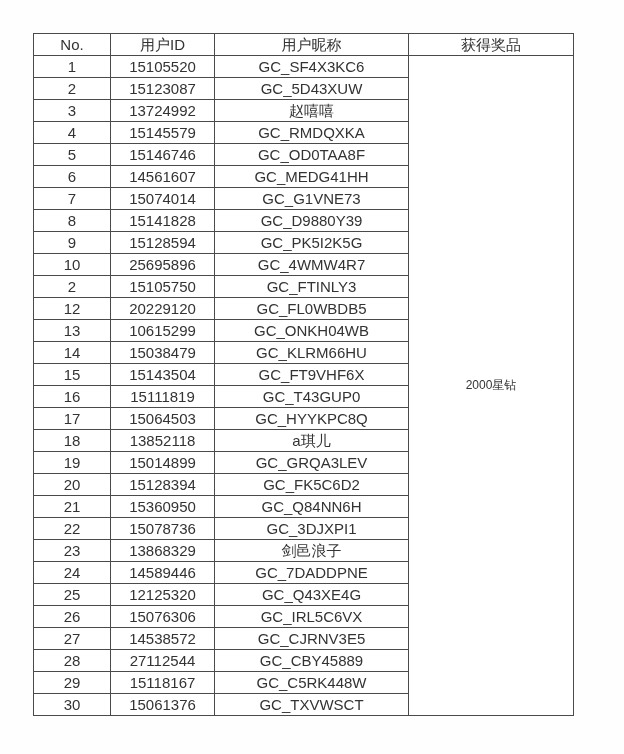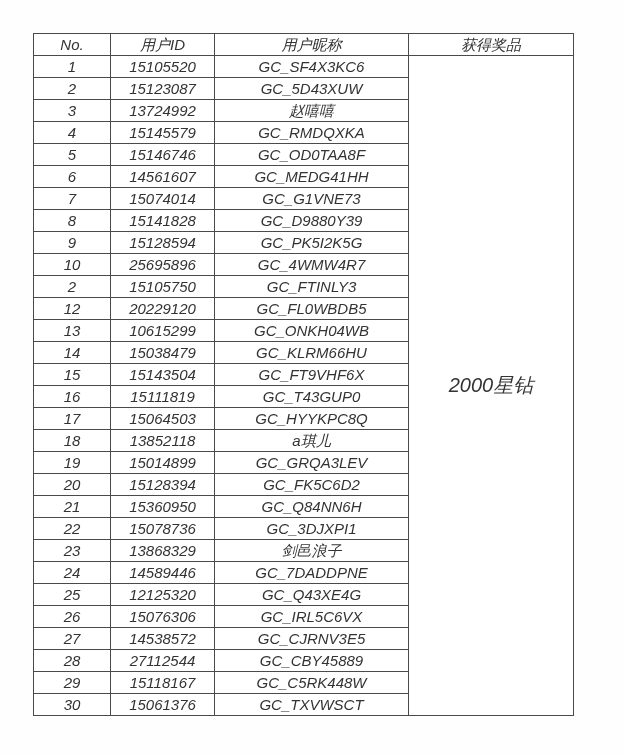--- a/index.html
+++ b/index.html
@@ -15,21 +15,20 @@
     font-family: "Liberation Sans", sans-serif;
     overflow: hidden;
   }
   table.winners-table {
     position: absolute;
     left: 33px;
     top: 33px;
     border-collapse: collapse;
     table-layout: fixed;
     background: #ffffff;
-    font-style: italic;
   }
   .winners-table th,
   .winners-table td {
     border: 1px solid #4a4a4a;
     padding: 0;
     height: 21px;
     line-height: 21px;
     text-align: center;
     vertical-align: middle;
     font-size: 15px;
@@ -37,21 +36,21 @@
     color: #333333;
     white-space: nowrap;
     overflow: hidden;
   }
   .col-no       { width: 77px;  }
   .col-user-id  { width: 104px; }
   .col-nickname { width: 194px; }
   .col-prize    { width: 165px; }
   td.prize-cell {
     vertical-align: middle;
-    font-size: 20px;
+    font-size: 12px;
   }
 </style>
 </head>
 <body>
 
 <div class="page">
   <table class="winners-table">
     <colgroup>
       <col class="col-no">
       <col class="col-user-id">

